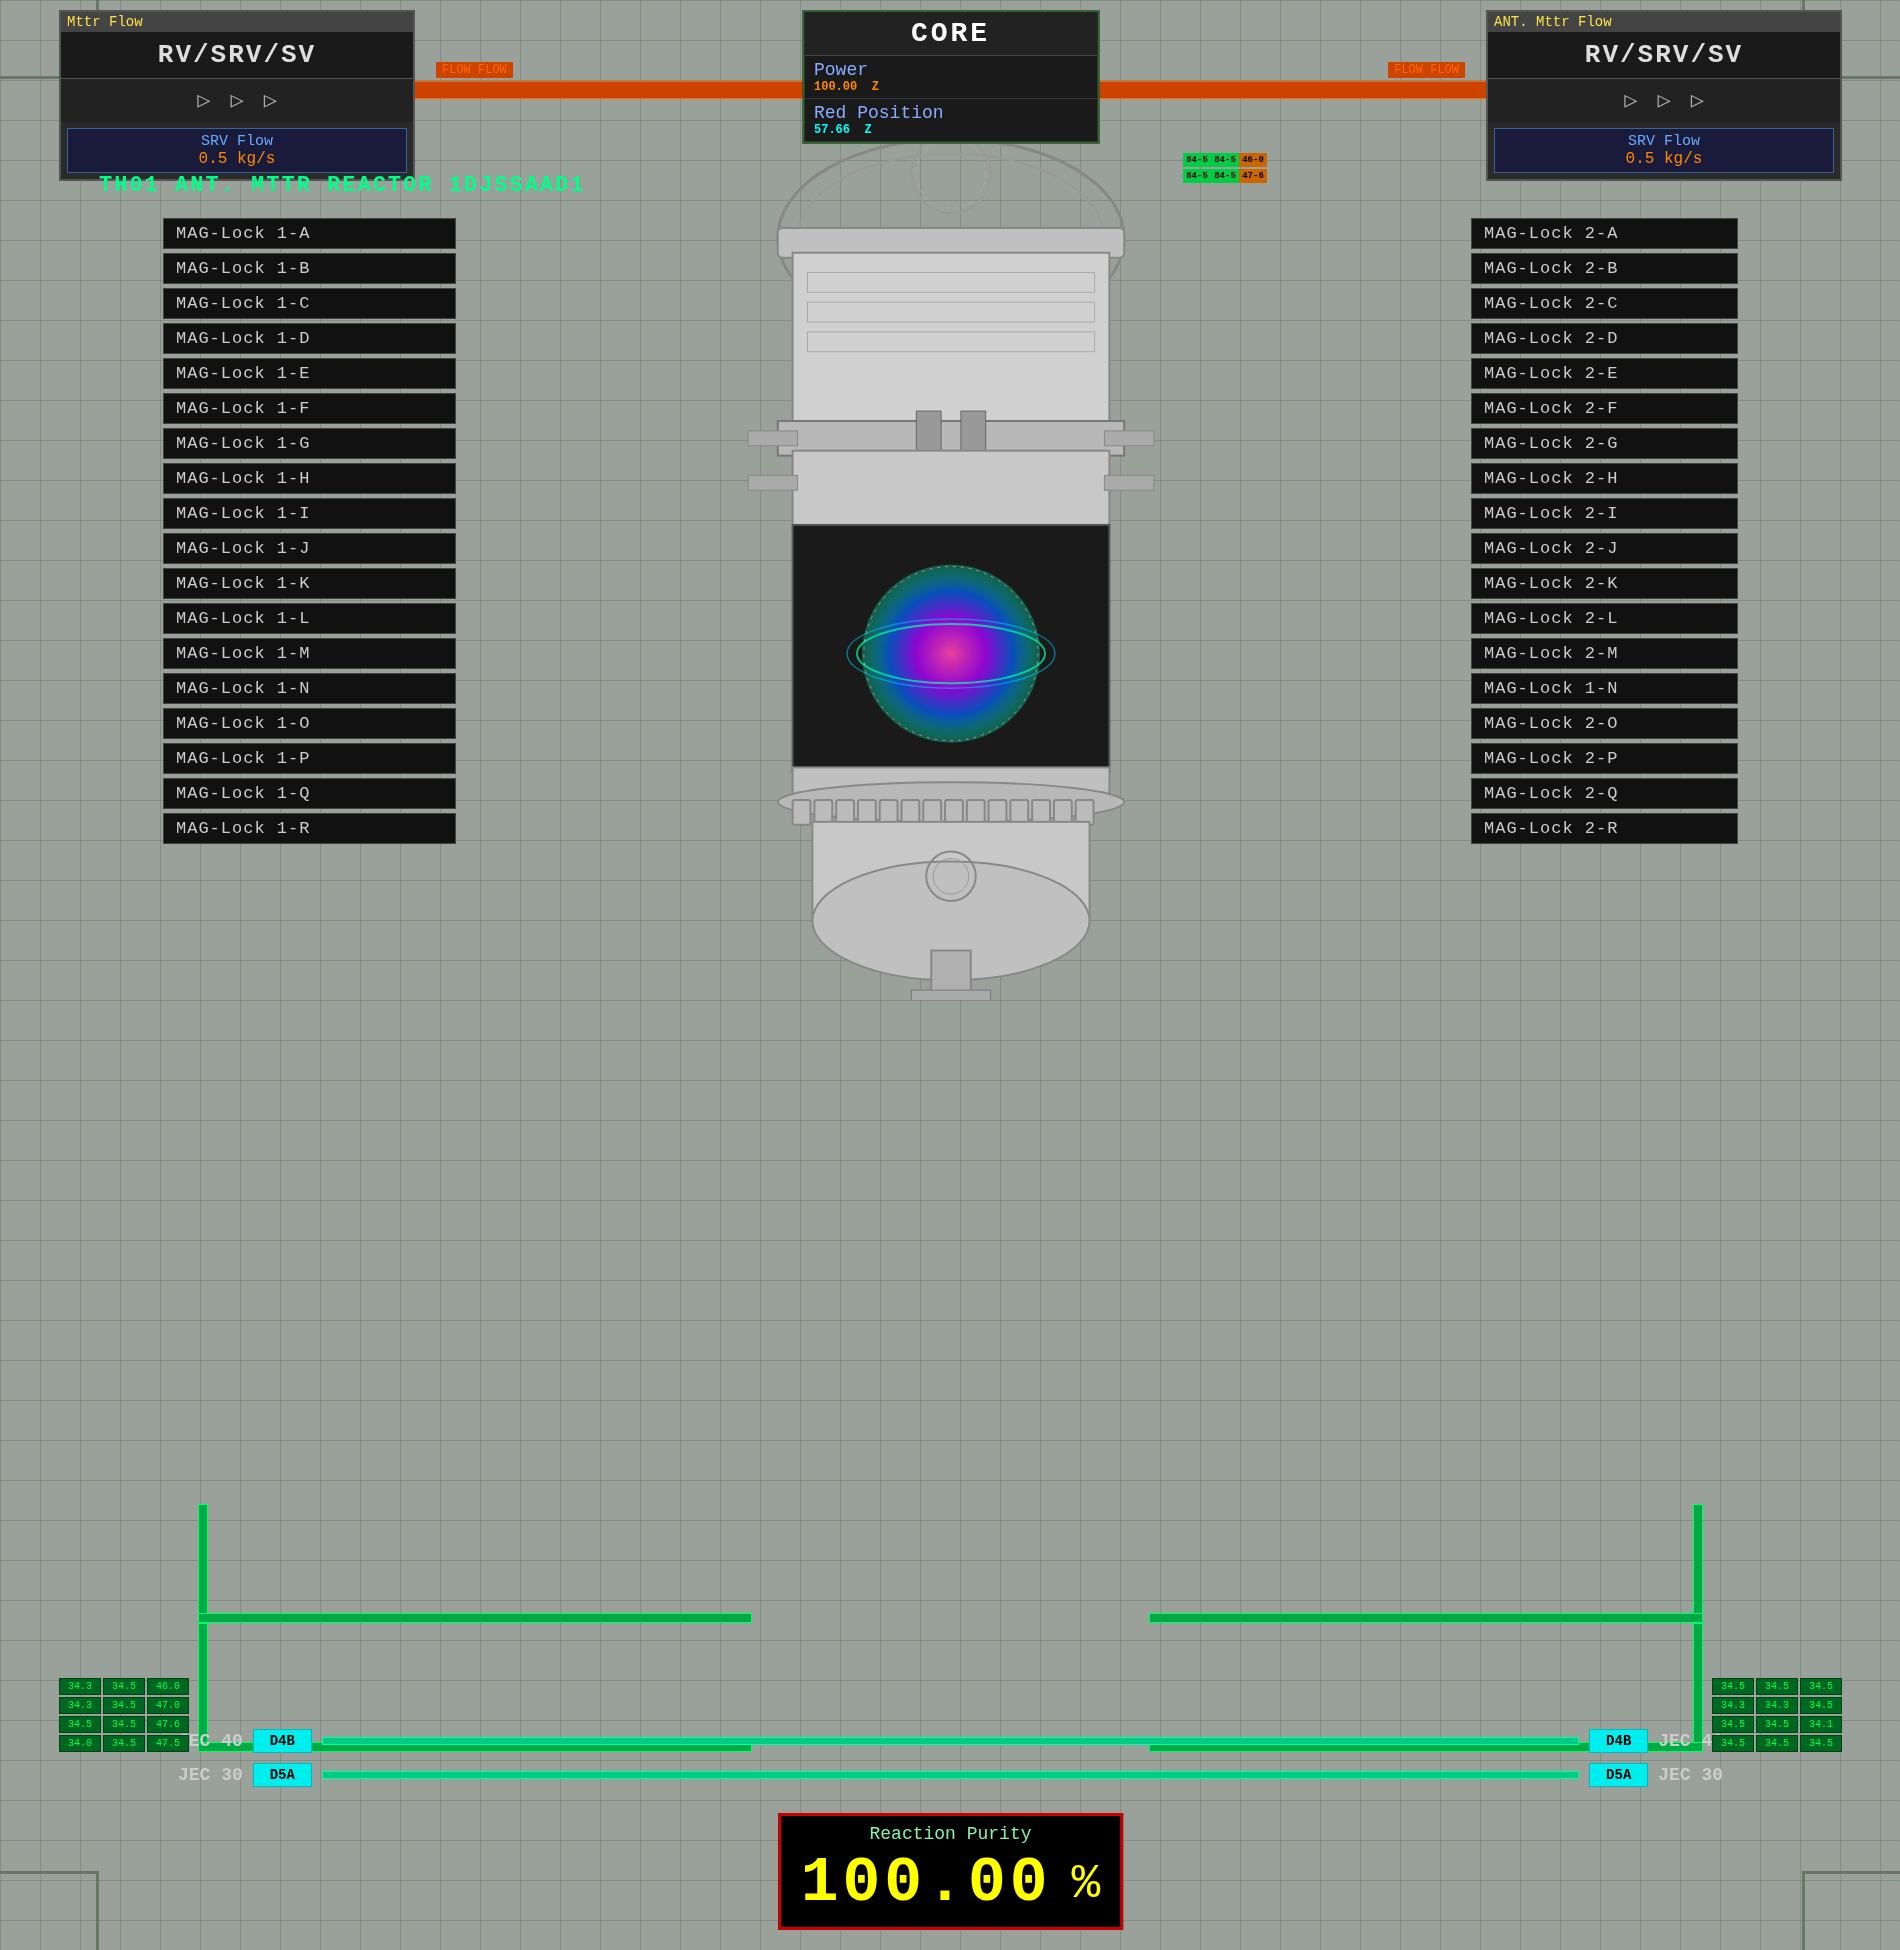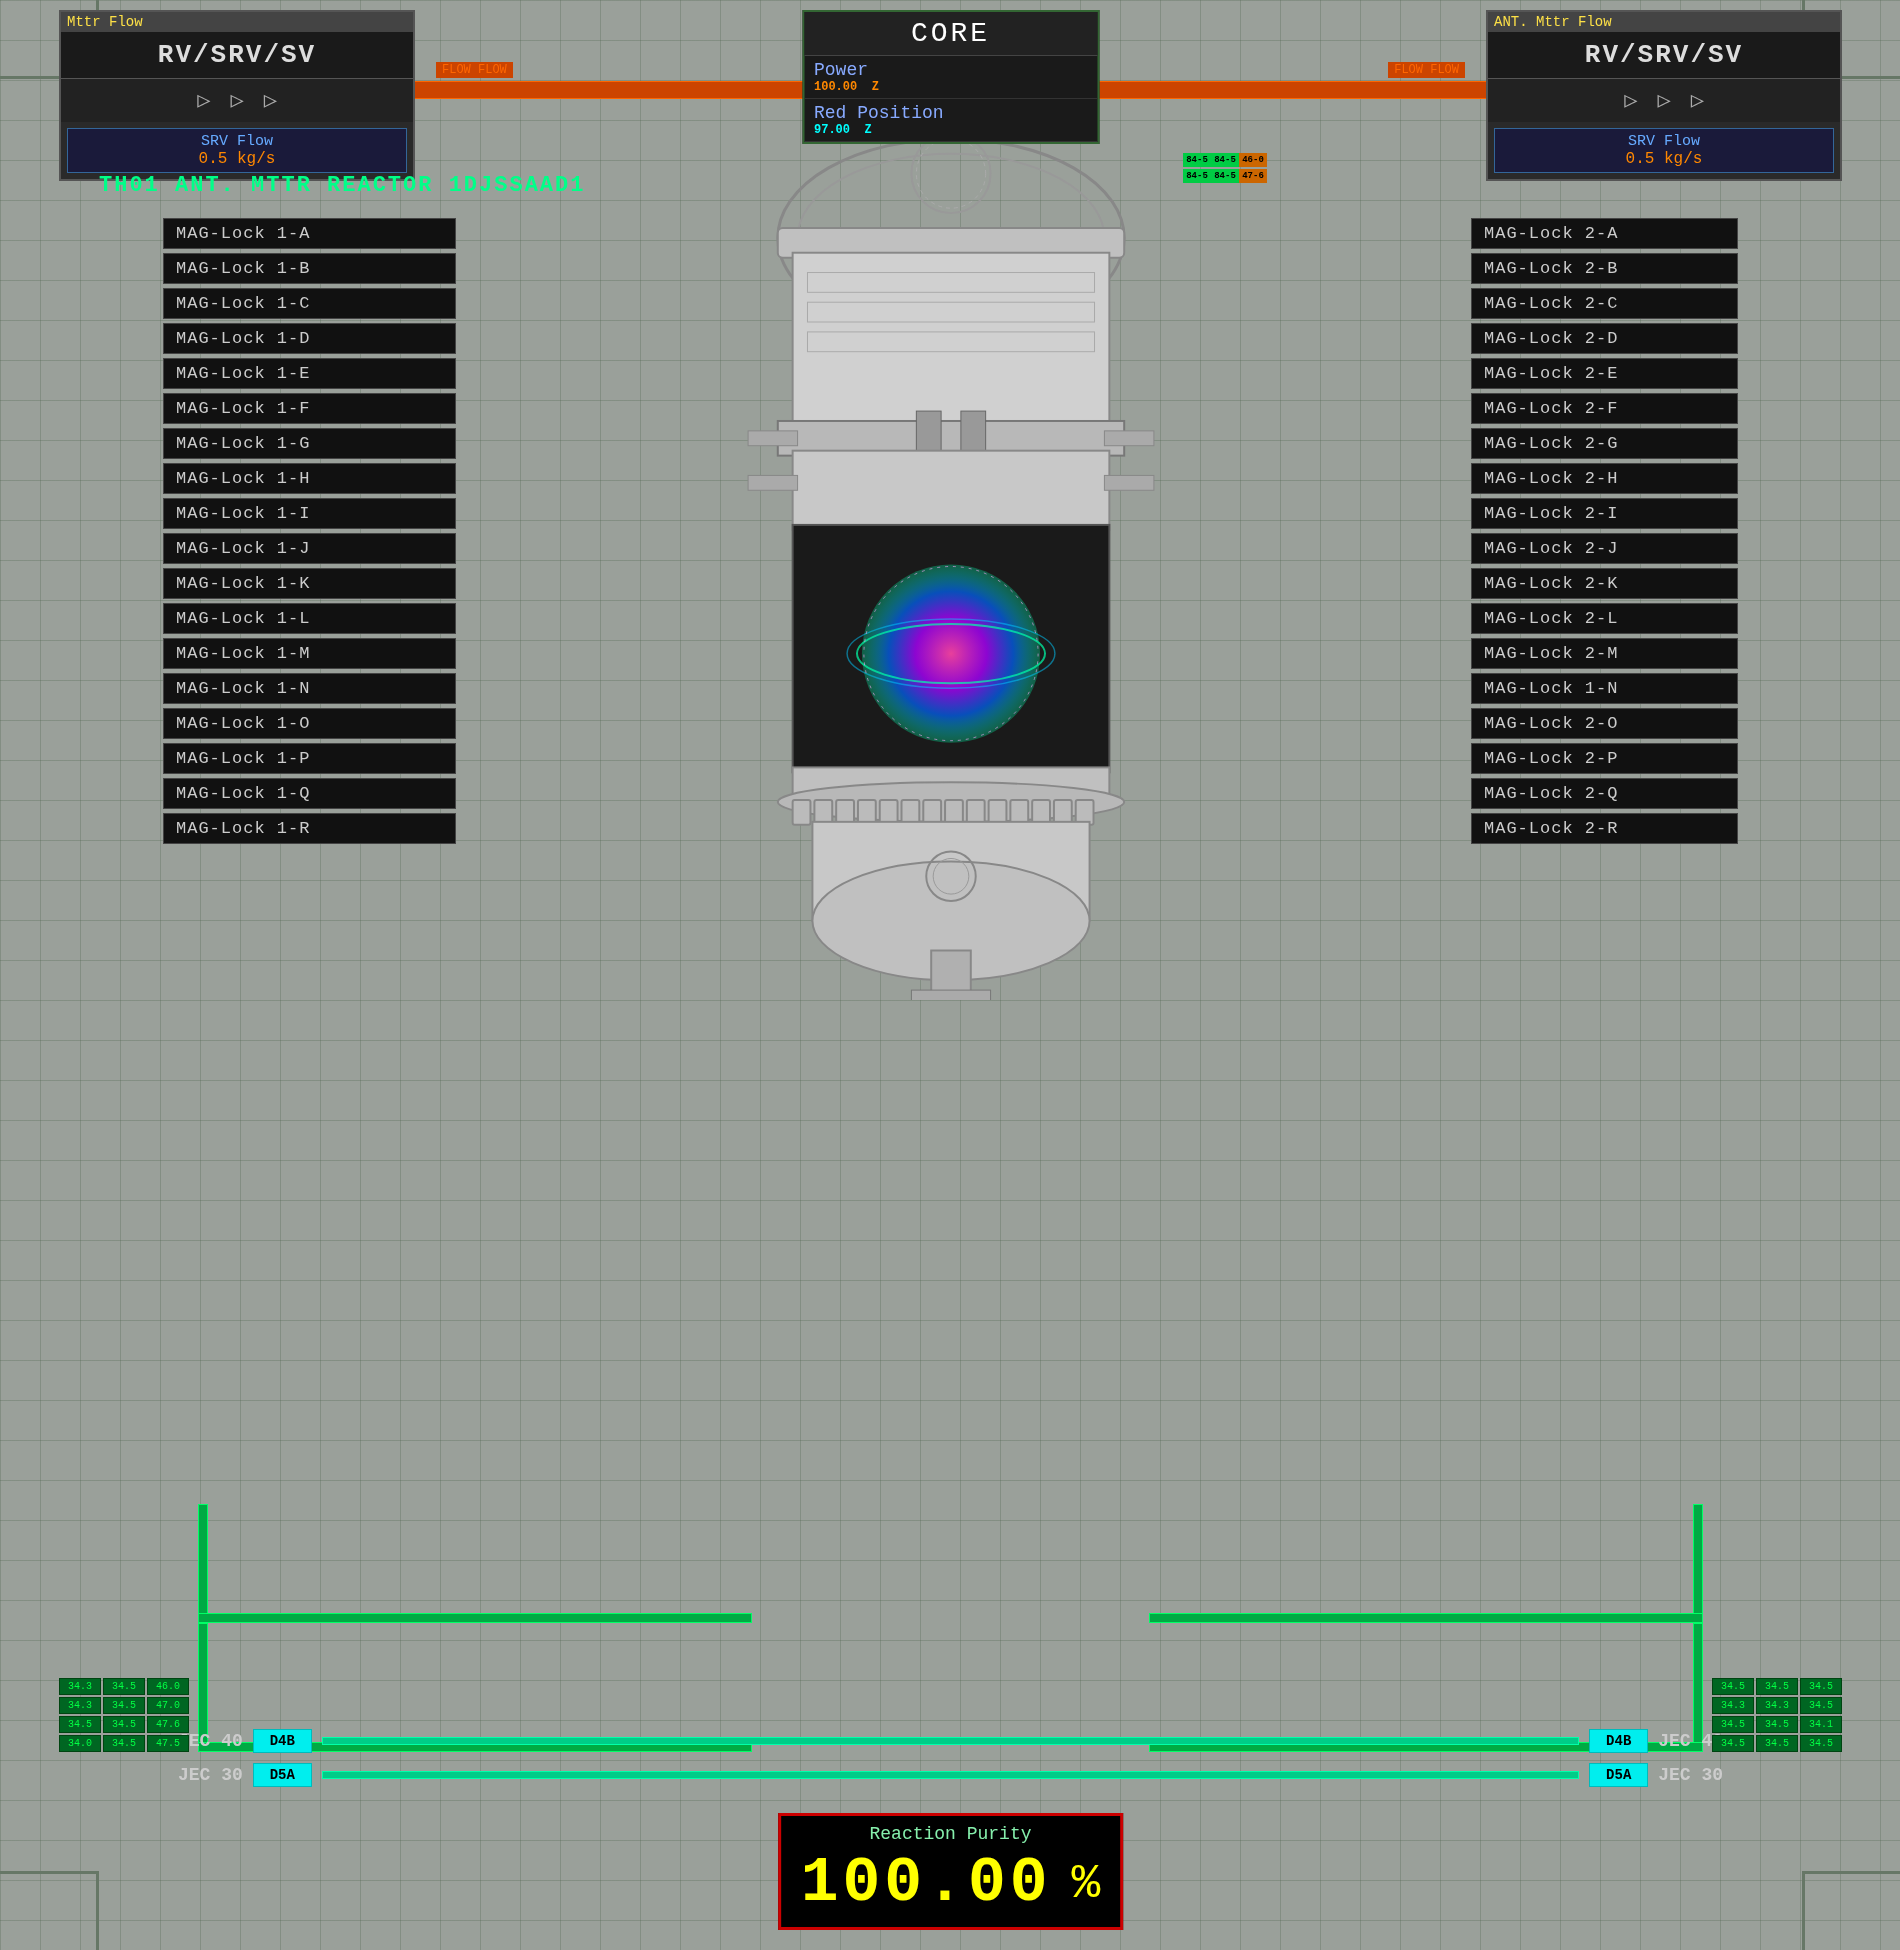--- a/index.html
+++ b/index.html
@@ -101,21 +101,21 @@
       top: 10px;
       left: 50%;
       transform: translateX(-50%);
       z-index: 20;
     }
 
     .core-panel .panel-header {
       background: #222;
       color: #ffffff;
       font-size: 28px;
-      font-weight: normal;
+      font-weight: bold;
       letter-spacing: 3px;
       text-align: center;
       padding: 6px;
       border-bottom: 1px solid #444;
     }
 
     .core-row {
       display: flex;
       flex-direction: column;
       align-items: flex-start;
@@ -411,21 +411,21 @@
     <div class="core-row">
       <span class="core-row-label">Power</span>
       <span class="core-row-value orange">
         <span>100.00</span>
         &nbsp;<span>Z</span>
       </span>
     </div>
     <div class="core-row">
       <span class="core-row-label">Red Position</span>
       <span class="core-row-value cyan">
-        <span>97.00</span>
+        <span>57.66</span>
         &nbsp;<span>Z</span>
       </span>
     </div>
   </div>
 
   <div class="reactor-title">TH01 ANT. MTTR REACTOR 1DJSSAAD1</div>
 
   <div class="status-indicators">
     <div class="status-row">
       <div class="status-dot green">84-5</div>

